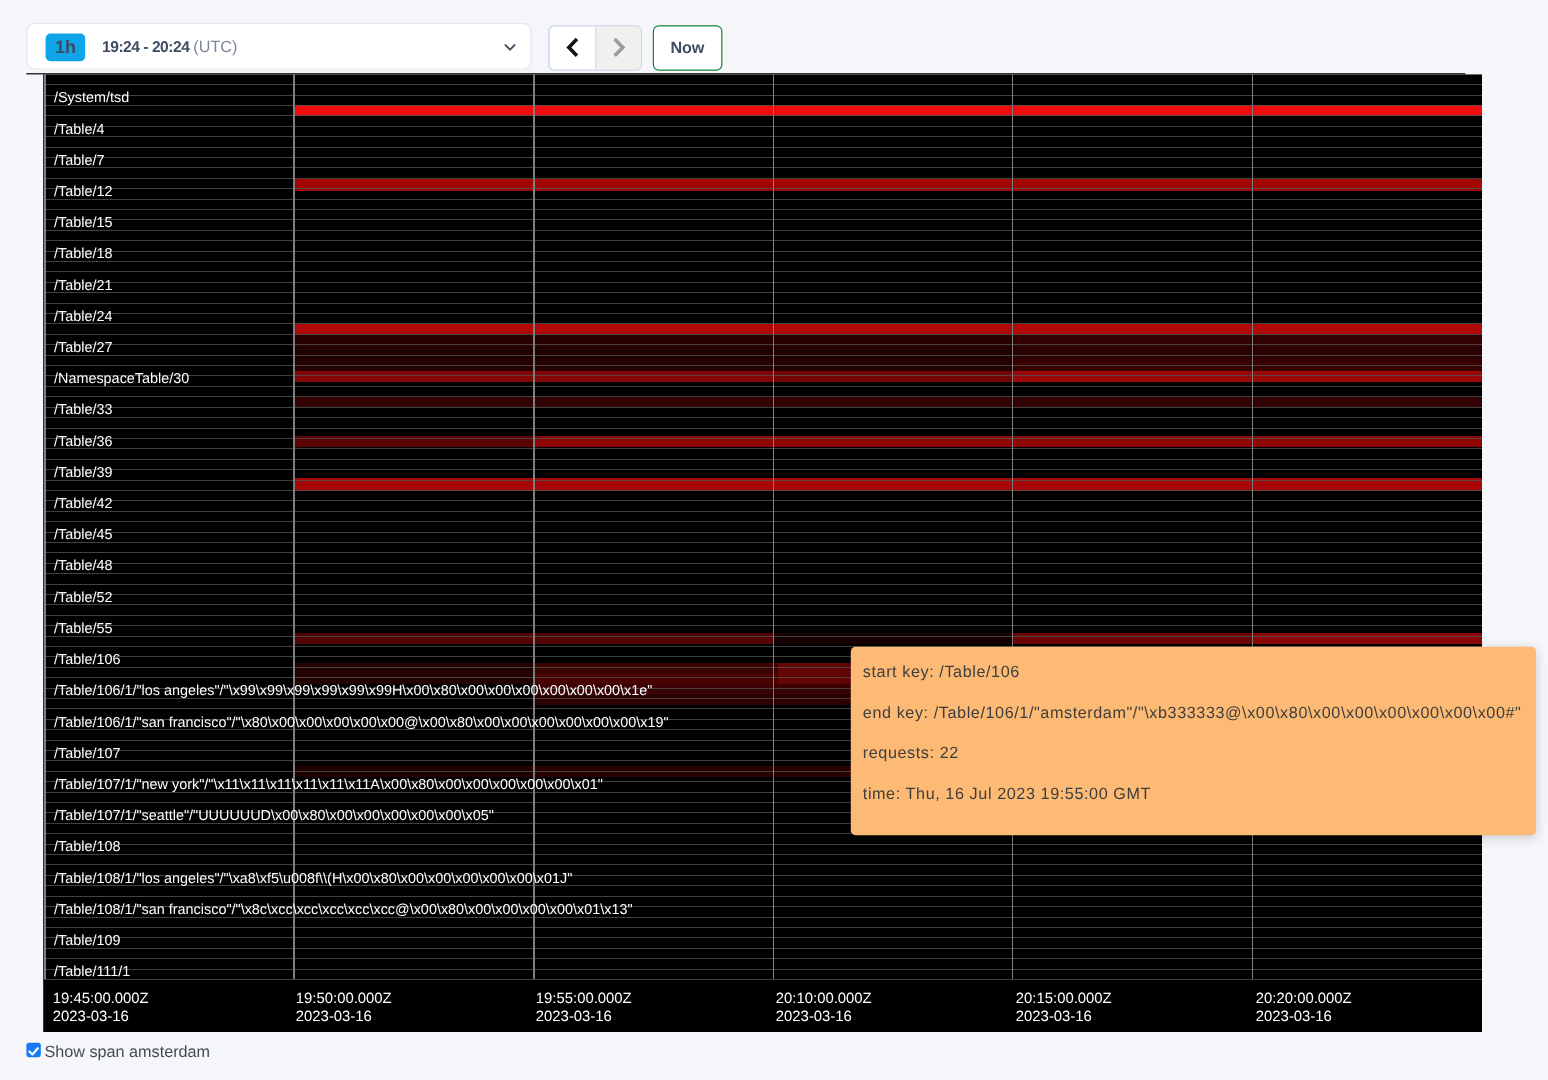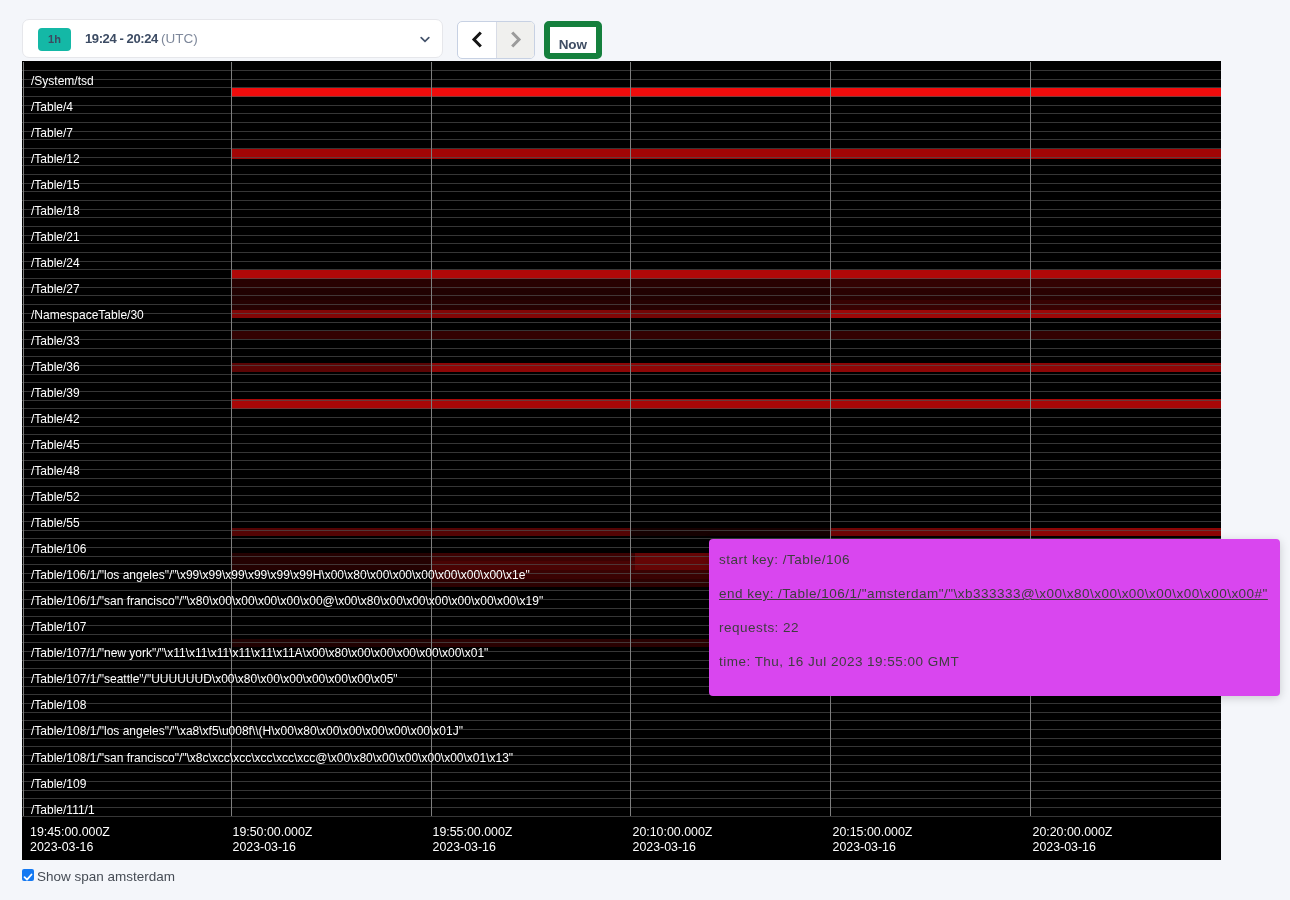--- a/index.html
+++ b/index.html
@@ -1,33 +1,33 @@
 <!DOCTYPE html>
 <html><head>
 <meta charset="utf-8">
 <style>
   * { margin:0; padding:0; box-sizing:border-box; }
   html,body { width:1290px; height:900px; background:#f4f6fa; font-family:"Liberation Sans", sans-serif; overflow:hidden; }
   .abs { position:absolute; }
   #selector { left:22px; top:18.5px; width:421px; height:39.5px; background:#fff;
     border:1px solid #e6e7eb; border-radius:7px; }
-  #badge { left:38px; top:27.5px; width:33px; height:23px; background:#14b8a6; border-radius:4px;
-    color:#3d4a60; font-size:11px; font-weight:bold; text-align:center; line-height:23px; }
+  #badge { left:38px; top:27.5px; width:33px; height:23px; background:#0ea5e9; border-radius:4px;
+    color:#3d4a60; font-size:15px; font-weight:bold; text-align:center; line-height:23px; }
   #timetext { left:85px; top:31px; font-size:13px; color:#3c4b63; font-weight:bold; letter-spacing:-0.4px; white-space:pre; }
   #timetext .utc { color:#7e889b; font-weight:normal; font-size:13.5px; letter-spacing:0;text-align:center; }
   #caret { left:419.5px; top:36px; }
   #navgrp { left:457px; top:21px; width:78px; height:37.5px; border:1px solid #c7d1e3; border-radius:5px;
     background:#fff; overflow:hidden; display:flex; }
   #navgrp .cell { width:50%; height:100%; display:flex; align-items:center; justify-content:center; }
   #navgrp .right { background:#f0f0ee; border-left:1px solid #d8dce6; }
-  #nowbtn { left:543.5px; top:21px; width:58.5px; height:37.5px; background:#fff; border:6px solid #15803d;
+  #nowbtn { left:543.5px; top:21px; width:58.5px; height:37.5px; background:#fff; border:1px solid #15803d;
     border-radius:5px; color:#3f4d63; font-size:13.5px; font-weight:bold; text-align:center; line-height:35px;
     letter-spacing:-0.2px; }
-  #heat { left:22px; top:62px; width:1199px; height:798px; }
-  #tooltip { left:708.5px; top:538.5px; width:571.5px; height:157.5px; background:#d946ef; border-radius:4px;
+  #heat { left:36px; top:62px; width:1199px; height:798px; }
+  #tooltip { left:708.5px; top:538.5px; width:571.5px; height:157.5px; background:#fdba74; border-radius:4px;
     box-shadow:0 2px 10px rgba(0,0,0,0.18); color:#3e3e3e; font-size:13.5px; letter-spacing:0.48px; }
   #tooltip div { position:absolute; left:10.5px; white-space:pre; }
   #cbx { left:22px; top:869px; width:11.5px; height:11.5px; background:#1479f2; border-radius:2px; }
   #cblabel { left:37px; top:868.5px; font-size:13.5px; color:#464c55; }
 </style>
 </head>
 <body>
 <div id="selector" class="abs"></div>
 <div id="badge" class="abs">1h</div>
 <div id="timetext" class="abs">19:24 - 20:24 <span class="utc">(UTC)</span></div>
@@ -123,20 +123,20 @@
 <text x="610.5" y="788.5" font-size="12.4">2023-03-16</text>
 <text x="810.5" y="773.5" font-size="12.4">20:15:00.000Z</text>
 <text x="810.5" y="788.5" font-size="12.4">2023-03-16</text>
 <text x="1010.5" y="773.5" font-size="12.4">20:20:00.000Z</text>
 <text x="1010.5" y="788.5" font-size="12.4">2023-03-16</text>
 </g>
 </svg>
 </div>
 <div id="tooltip" class="abs">
   <div style="top:13.5px;">start key: /Table/106</div>
-  <div style="top:47.5px;text-decoration:underline;">end key: /Table/106/1/"amsterdam"/"\xb333333@\x00\x80\x00\x00\x00\x00\x00\x00#"</div>
+  <div style="top:47.5px;">end key: /Table/106/1/"amsterdam"/"\xb333333@\x00\x80\x00\x00\x00\x00\x00\x00#"</div>
   <div style="top:81.5px;">requests: 22</div>
   <div style="top:115.5px;">time: Thu, 16 Jul 2023 19:55:00 GMT</div>
 </div>
 <div id="cbx" class="abs"><svg width="12" height="12" viewBox="0 0 12 12">
       <path d="M2.5 6.2 L5 8.7 L9.5 3.5" stroke="#fff" stroke-width="1.8" fill="none" stroke-linecap="round" stroke-linejoin="round"></path>
     </svg></div>
 <div id="cblabel" class="abs">Show span amsterdam</div>
 
 </body></html>

